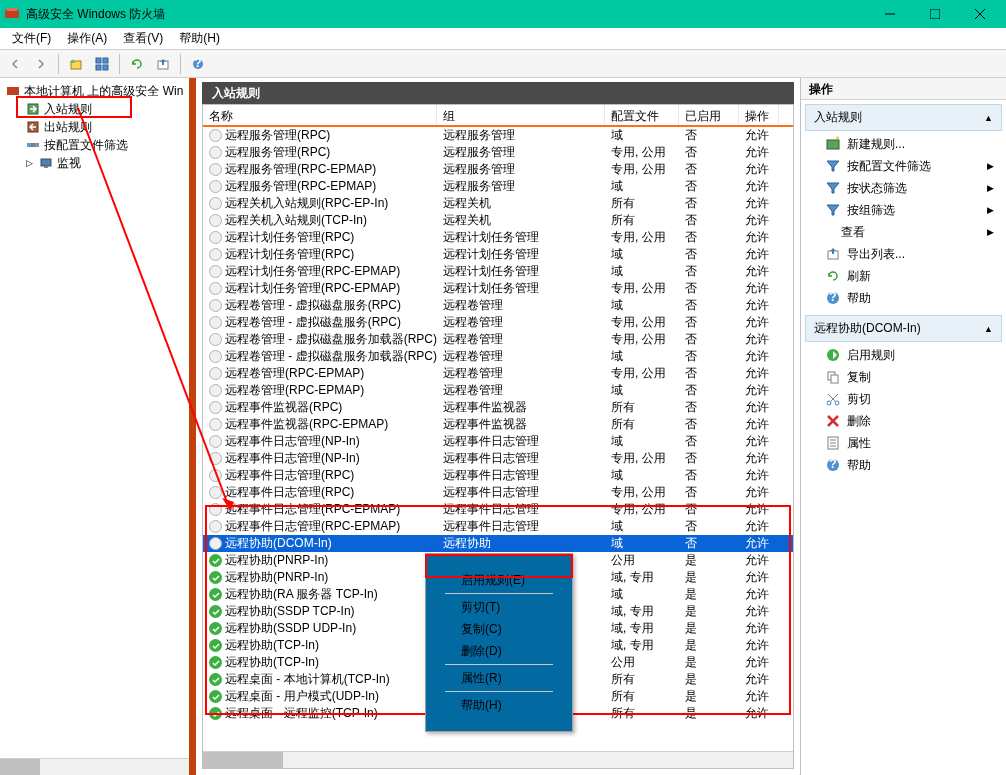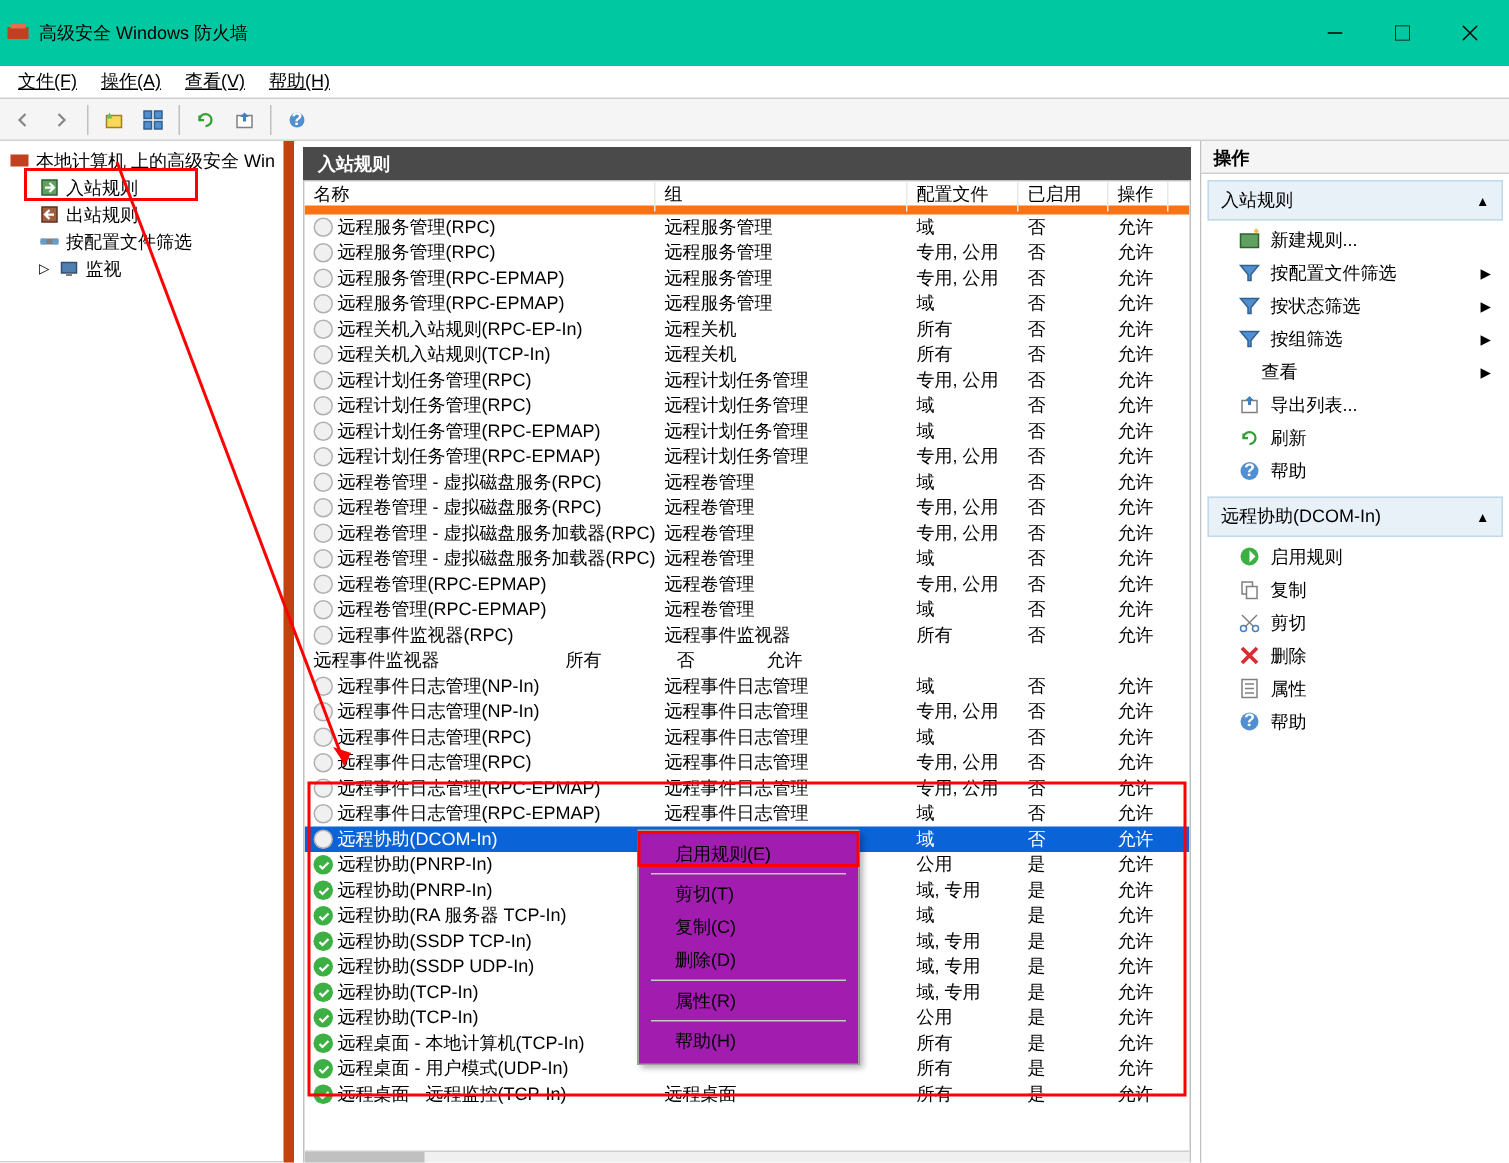--- a/index.html
+++ b/index.html
@@ -1,41 +1,41 @@
 <!DOCTYPE html>
 <html><head>
 <meta charset="utf-8">
 <style>
 * { margin: 0; padding: 0; box-sizing: border-box; font-family: "Microsoft YaHei", "SimSun", sans-serif; font-size: 12px; }
 body { background: #fff; width: 1006px; height: 775px; overflow: hidden; }
 
-.titlebar { height: 44px; background: #00c8a0; display: flex; align-items: center; padding: 0 4px; color: #000; }
+.titlebar { height: 28px; background: #00c8a0; display: flex; align-items: center; padding: 0 4px; color: #000; }
 .titlebar .icon { width: 16px; height: 16px; margin-right: 6px; }
 .titlebar .title { flex: 1; }
 .titlebar .wbtn { width: 45px; height: 28px; display: flex; align-items: center; justify-content: center; }
 .titlebar .wbtn svg { width: 10px; height: 10px; }
 
-.menubar { height: 22px; background: #fff; display: flex; align-items: center; padding: 0 4px; border-bottom: 1px solid #d0d0d0; text-decoration: underline;}
+.menubar { height: 22px; background: #fff; display: flex; align-items: center; padding: 0 4px; border-bottom: 1px solid #d0d0d0;}
 .menubar .mitem { padding: 2px 8px; }
 
 .toolbar { height: 28px; background: #f5f5f5; display: flex; align-items: center; padding: 0 4px; gap: 4px; border-bottom: 1px solid #d0d0d0;}
 .toolbar .tbtn { width: 22px; height: 22px; display: flex; align-items: center; justify-content: center; border: 1px solid transparent; }
 .toolbar .tsep { width: 1px; height: 20px; background: #c0c0c0; margin: 0 2px;}
 
 .body { display: flex; height: calc(775px - 28px - 22px - 28px); }
 .tree { width: 196px; border-right: 7px solid #c2410c; padding: 4px 2px; position: relative; overflow: hidden; background: #fff;}
 .tree-row { display: flex; align-items: center; height: 18px; padding-left: 4px; gap: 4px; white-space: nowrap;}
 .tree-row.child { padding-left: 24px; }
 .tree-icon { width: 14px; height: 14px; display: flex; align-items: center; justify-content: center; }
 .tree-highlight { position: absolute; left: 16px; top: 18px; width: 116px; height: 22px; border: 2px solid #ff0000; pointer-events: none;}
 
 .main { flex: 1; display: flex; flex-direction: column; overflow: hidden; position: relative;}
 .main-header { height: 22px; background: #4a4a4a; color: #fff; display: flex; align-items: center; padding: 0 10px; margin: 4px 6px 0 6px; font-weight: bold;}
 .rules-container { flex: 1; overflow: hidden; margin: 0 6px 6px 6px; border: 1px solid #c0c0c0; position: relative;}
-.rules-header { display: flex; height: 22px; background: #fff; border-bottom: 6px solid #f97316; align-items: center;}
+.rules-header { display: flex; height: 22px; background: #fff; border-bottom: 2px solid #f97316;}
 .rules-header .col { padding: 3px 6px; border-right: 1px solid #e8e8e8; overflow: hidden; white-space: nowrap;}
 .col-name { width: 234px; }
 .col-group { width: 168px; }
 .col-profile { width: 74px; }
 .col-enabled { width: 60px; }
 .col-action { width: 40px; }
 .rules-body { overflow: hidden; position: relative;}
 .rule-row { display: flex; height: 17px; align-items: flex-start; }
 .rule-row.selected { background: #0a64d8; color: #fff; }
 .rule-row .cell { padding: 0 6px; overflow: hidden; white-space: nowrap; }
@@ -46,21 +46,21 @@
 .status-icon svg { width: 8px; height: 8px; }
 .rule-row .cell-group { width: 168px; }
 .rule-row .cell-profile { width: 74px; }
 .rule-row .cell-enabled { width: 60px; }
 .rule-row .cell-action { width: 40px; }
 
 .red-selection-box { position: absolute; left: 2px; top: 400px; width: 586px; height: 210px; border: 2px solid #ff0000; pointer-events: none;}
 
 .arrow-line { position: absolute; left: 0; top: 0; pointer-events: none; z-index: 10;}
 
-.context-menu { position: absolute; left: 425px; top: 553px; width: 148px; background: #a21caf; border: 1px solid #a0a0a0; box-shadow: 2px 2px 4px rgba(0,0,0,0.3); z-index: 20; padding: 4px;}
+.context-menu { position: absolute; left: 425px; top: 553px; width: 148px; background: #0369a1; border: 1px solid #a0a0a0; box-shadow: 2px 2px 4px rgba(0,0,0,0.3); z-index: 20; padding: 15px;}
 .context-menu .cm-item { height: 22px; display: flex; align-items: center; padding: 0 20px; }
 .context-menu .cm-sep { height: 1px; background: #c8c8c8; margin: 2px 4px;}
 .cm-highlight { position: absolute; left: 425px; top: 554px; width: 148px; height: 24px; border: 2px solid #ff0000; pointer-events: none; z-index: 21;}
 
 .actions { width: 206px; border-left: 1px solid #c0c0c0; display: flex; flex-direction: column;}
 .actions-title { height: 22px; background: #f5f5f5; padding: 3px 8px; border-bottom: 1px solid #d0d0d0; font-weight: bold;}
 .actions-body { flex: 1; padding: 4px; overflow: auto; background: #fff;}
 .action-group-hdr { background: #e8f0f8; padding: 4px 8px; border: 1px solid #c0d8e8; display: flex; justify-content: space-between; align-items: center; margin-bottom: 2px;}
 .action-item { display: flex; align-items: center; height: 22px; padding: 0 8px 0 20px; gap: 6px;}
 .action-item.sub { padding-left: 36px; }
@@ -383,20 +383,24 @@
             <div class="cell cell-name">
               <span class="status-icon disabled"></span>
               <span>远程事件监视器(RPC)</span>
             </div>
             <div class="cell cell-group">远程事件监视器</div>
             <div class="cell cell-profile">所有</div>
             <div class="cell cell-enabled">否</div>
             <div class="cell cell-action">允许</div>
           </div>
           <div class="rule-row">
+            <div class="cell cell-name">
+              <span class="status-icon disabled"></span>
+              <span>远程事件监视器(RPC-EPMAP)</span>
+            </div>
             <div class="cell cell-group">远程事件监视器</div>
             <div class="cell cell-profile">所有</div>
             <div class="cell cell-enabled">否</div>
             <div class="cell cell-action">允许</div>
           </div>
           <div class="rule-row">
             <div class="cell cell-name">
               <span class="status-icon disabled"></span>
               <span>远程事件日志管理(NP-In)</span>
             </div>

